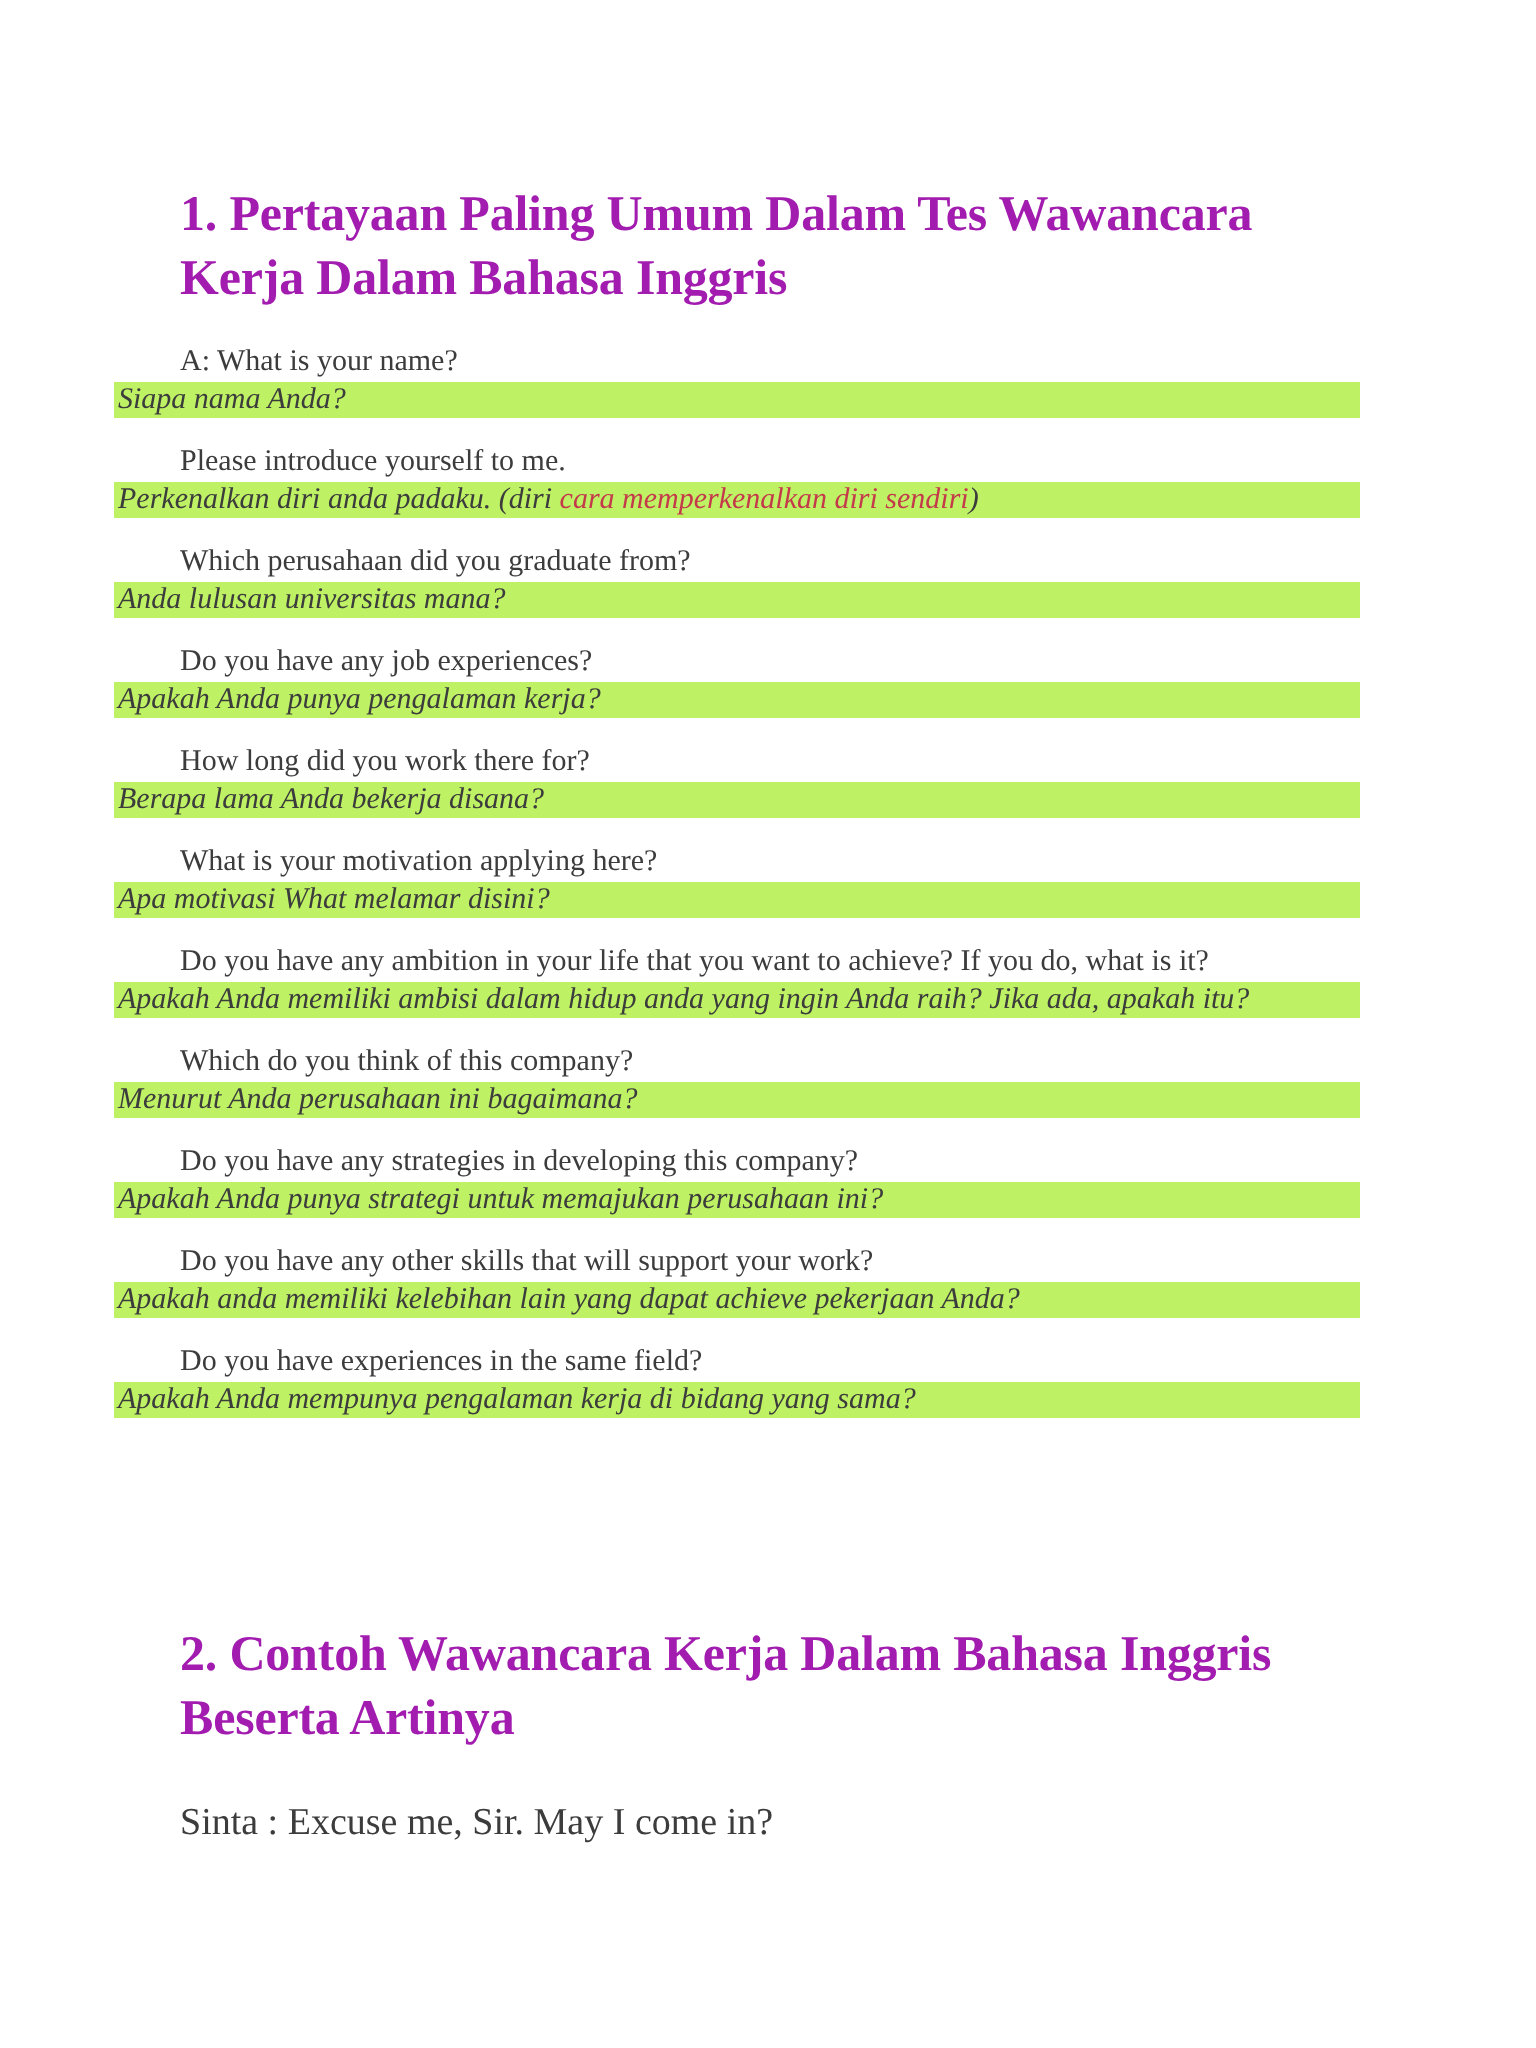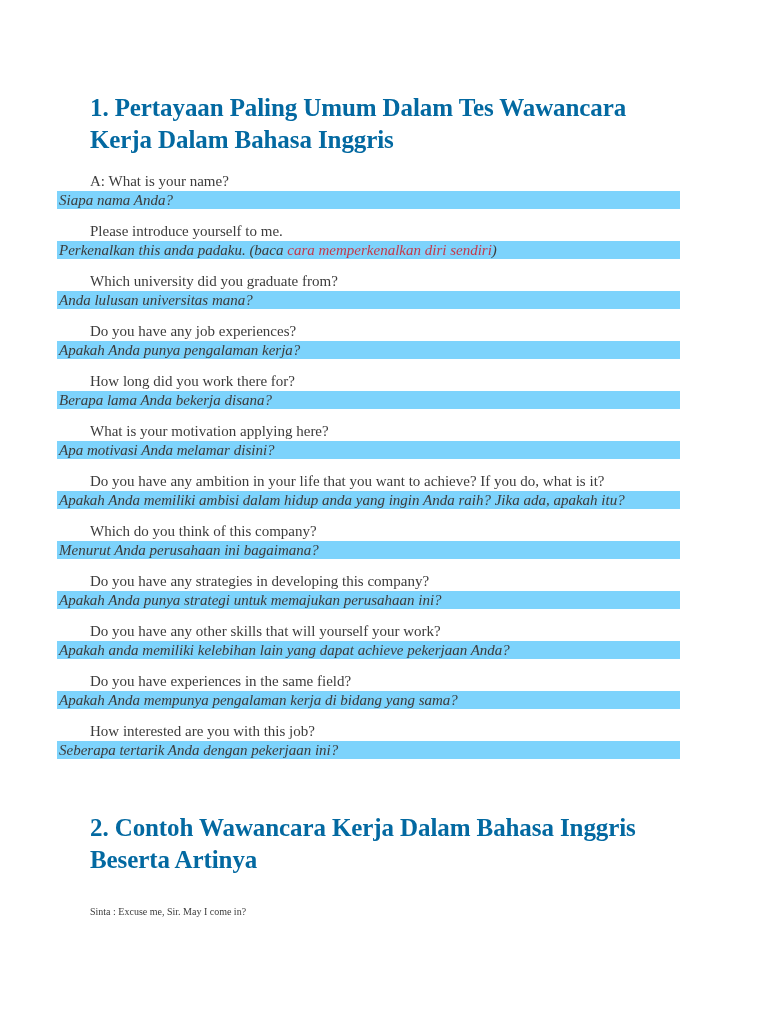--- a/index.html
+++ b/index.html
@@ -24,21 +24,21 @@
     }
     .heading {
       position: absolute;
       left: 90px;
       width: 610px;
       margin: 0;
       font-family: "Liberation Serif", "DejaVu Serif", serif;
       font-weight: bold;
       font-size: 25px;
       line-height: 32px;
-      color: #0369a1;
+      color: #a21caf;
       letter-spacing: -0.1px;
     }
     #h1 { top: 92px; }
     #h2 { top: 812px; }
 
     .qa-list {
       position: absolute;
       left: 0;
       top: 172px;
       width: 768px;
@@ -55,38 +55,38 @@
       line-height: 18px;
       color: #3c3c3c;
       white-space: nowrap;
     }
     .a {
       position: absolute;
       left: 57px;
       top: 19px;
       width: 623px;
       height: 18px;
-      background: #7dd3fc;
+      background: #bef264;
       font-style: italic;
       font-size: 15px;
       line-height: 18px;
       color: #3c3c3c;
       white-space: nowrap;
       padding-left: 2px;
       box-sizing: border-box;
     }
     .a .link {
       color: #c43a4a;
       text-decoration: none;
     }
     .dialogue {
       position: absolute;
       left: 90px;
       top: 903px;
-      font-size: 10px;
+      font-size: 19px;
       line-height: 18px;
       color: #3c3c3c;
       white-space: nowrap;
     }
   </style>
 </head>
 <body>
 
 <div class="page">
 
@@ -95,61 +95,57 @@
     <span>Kerja Dalam Bahasa Inggris</span>
   </h1>
 
   <div class="qa-list">
     <div class="qa">
       <div class="q">A: What is your name?</div>
       <div class="a">Siapa nama Anda?</div>
     </div>
     <div class="qa">
       <div class="q">Please introduce yourself to me.</div>
-      <div class="a"><span>Perkenalkan this anda padaku. (baca </span><a class="link" href="#">cara memperkenalkan diri sendiri</a><span>)</span></div>
+      <div class="a"><span>Perkenalkan diri anda padaku. (diri </span><a class="link" href="#">cara memperkenalkan diri sendiri</a><span>)</span></div>
     </div>
     <div class="qa">
-      <div class="q">Which university did you graduate from?</div>
+      <div class="q">Which perusahaan did you graduate from?</div>
       <div class="a">Anda lulusan universitas mana?</div>
     </div>
     <div class="qa">
       <div class="q">Do you have any job experiences?</div>
       <div class="a">Apakah Anda punya pengalaman kerja?</div>
     </div>
     <div class="qa">
       <div class="q">How long did you work there for?</div>
       <div class="a">Berapa lama Anda bekerja disana?</div>
     </div>
     <div class="qa">
       <div class="q">What is your motivation applying here?</div>
-      <div class="a">Apa motivasi Anda melamar disini?</div>
+      <div class="a">Apa motivasi What melamar disini?</div>
     </div>
     <div class="qa">
       <div class="q">Do you have any ambition in your life that you want to achieve? If you do, what is it?</div>
       <div class="a">Apakah Anda memiliki ambisi dalam hidup anda yang ingin Anda raih? Jika ada, apakah itu?</div>
     </div>
     <div class="qa">
       <div class="q">Which do you think of this company?</div>
       <div class="a">Menurut Anda perusahaan ini bagaimana?</div>
     </div>
     <div class="qa">
       <div class="q">Do you have any strategies in developing this company?</div>
       <div class="a">Apakah Anda punya strategi untuk memajukan perusahaan ini?</div>
     </div>
     <div class="qa">
-      <div class="q">Do you have any other skills that will yourself your work?</div>
+      <div class="q">Do you have any other skills that will support your work?</div>
       <div class="a">Apakah anda memiliki kelebihan lain yang dapat achieve pekerjaan Anda?</div>
     </div>
     <div class="qa">
       <div class="q">Do you have experiences in the same field?</div>
       <div class="a">Apakah Anda mempunya pengalaman kerja di bidang yang sama?</div>
-    </div>
-    <div class="qa">
-      <div class="q">How interested are you with this job?</div>
-      <div class="a">Seberapa tertarik Anda dengan pekerjaan ini?</div>
     </div>
   </div>
 
   <h2 class="heading" id="h2">
     <span>2. Contoh Wawancara Kerja Dalam Bahasa Inggris</span><br>
     <span>Beserta Artinya</span>
   </h2>
 
   <div class="dialogue">Sinta : Excuse me, Sir. May I come in?</div>
 

